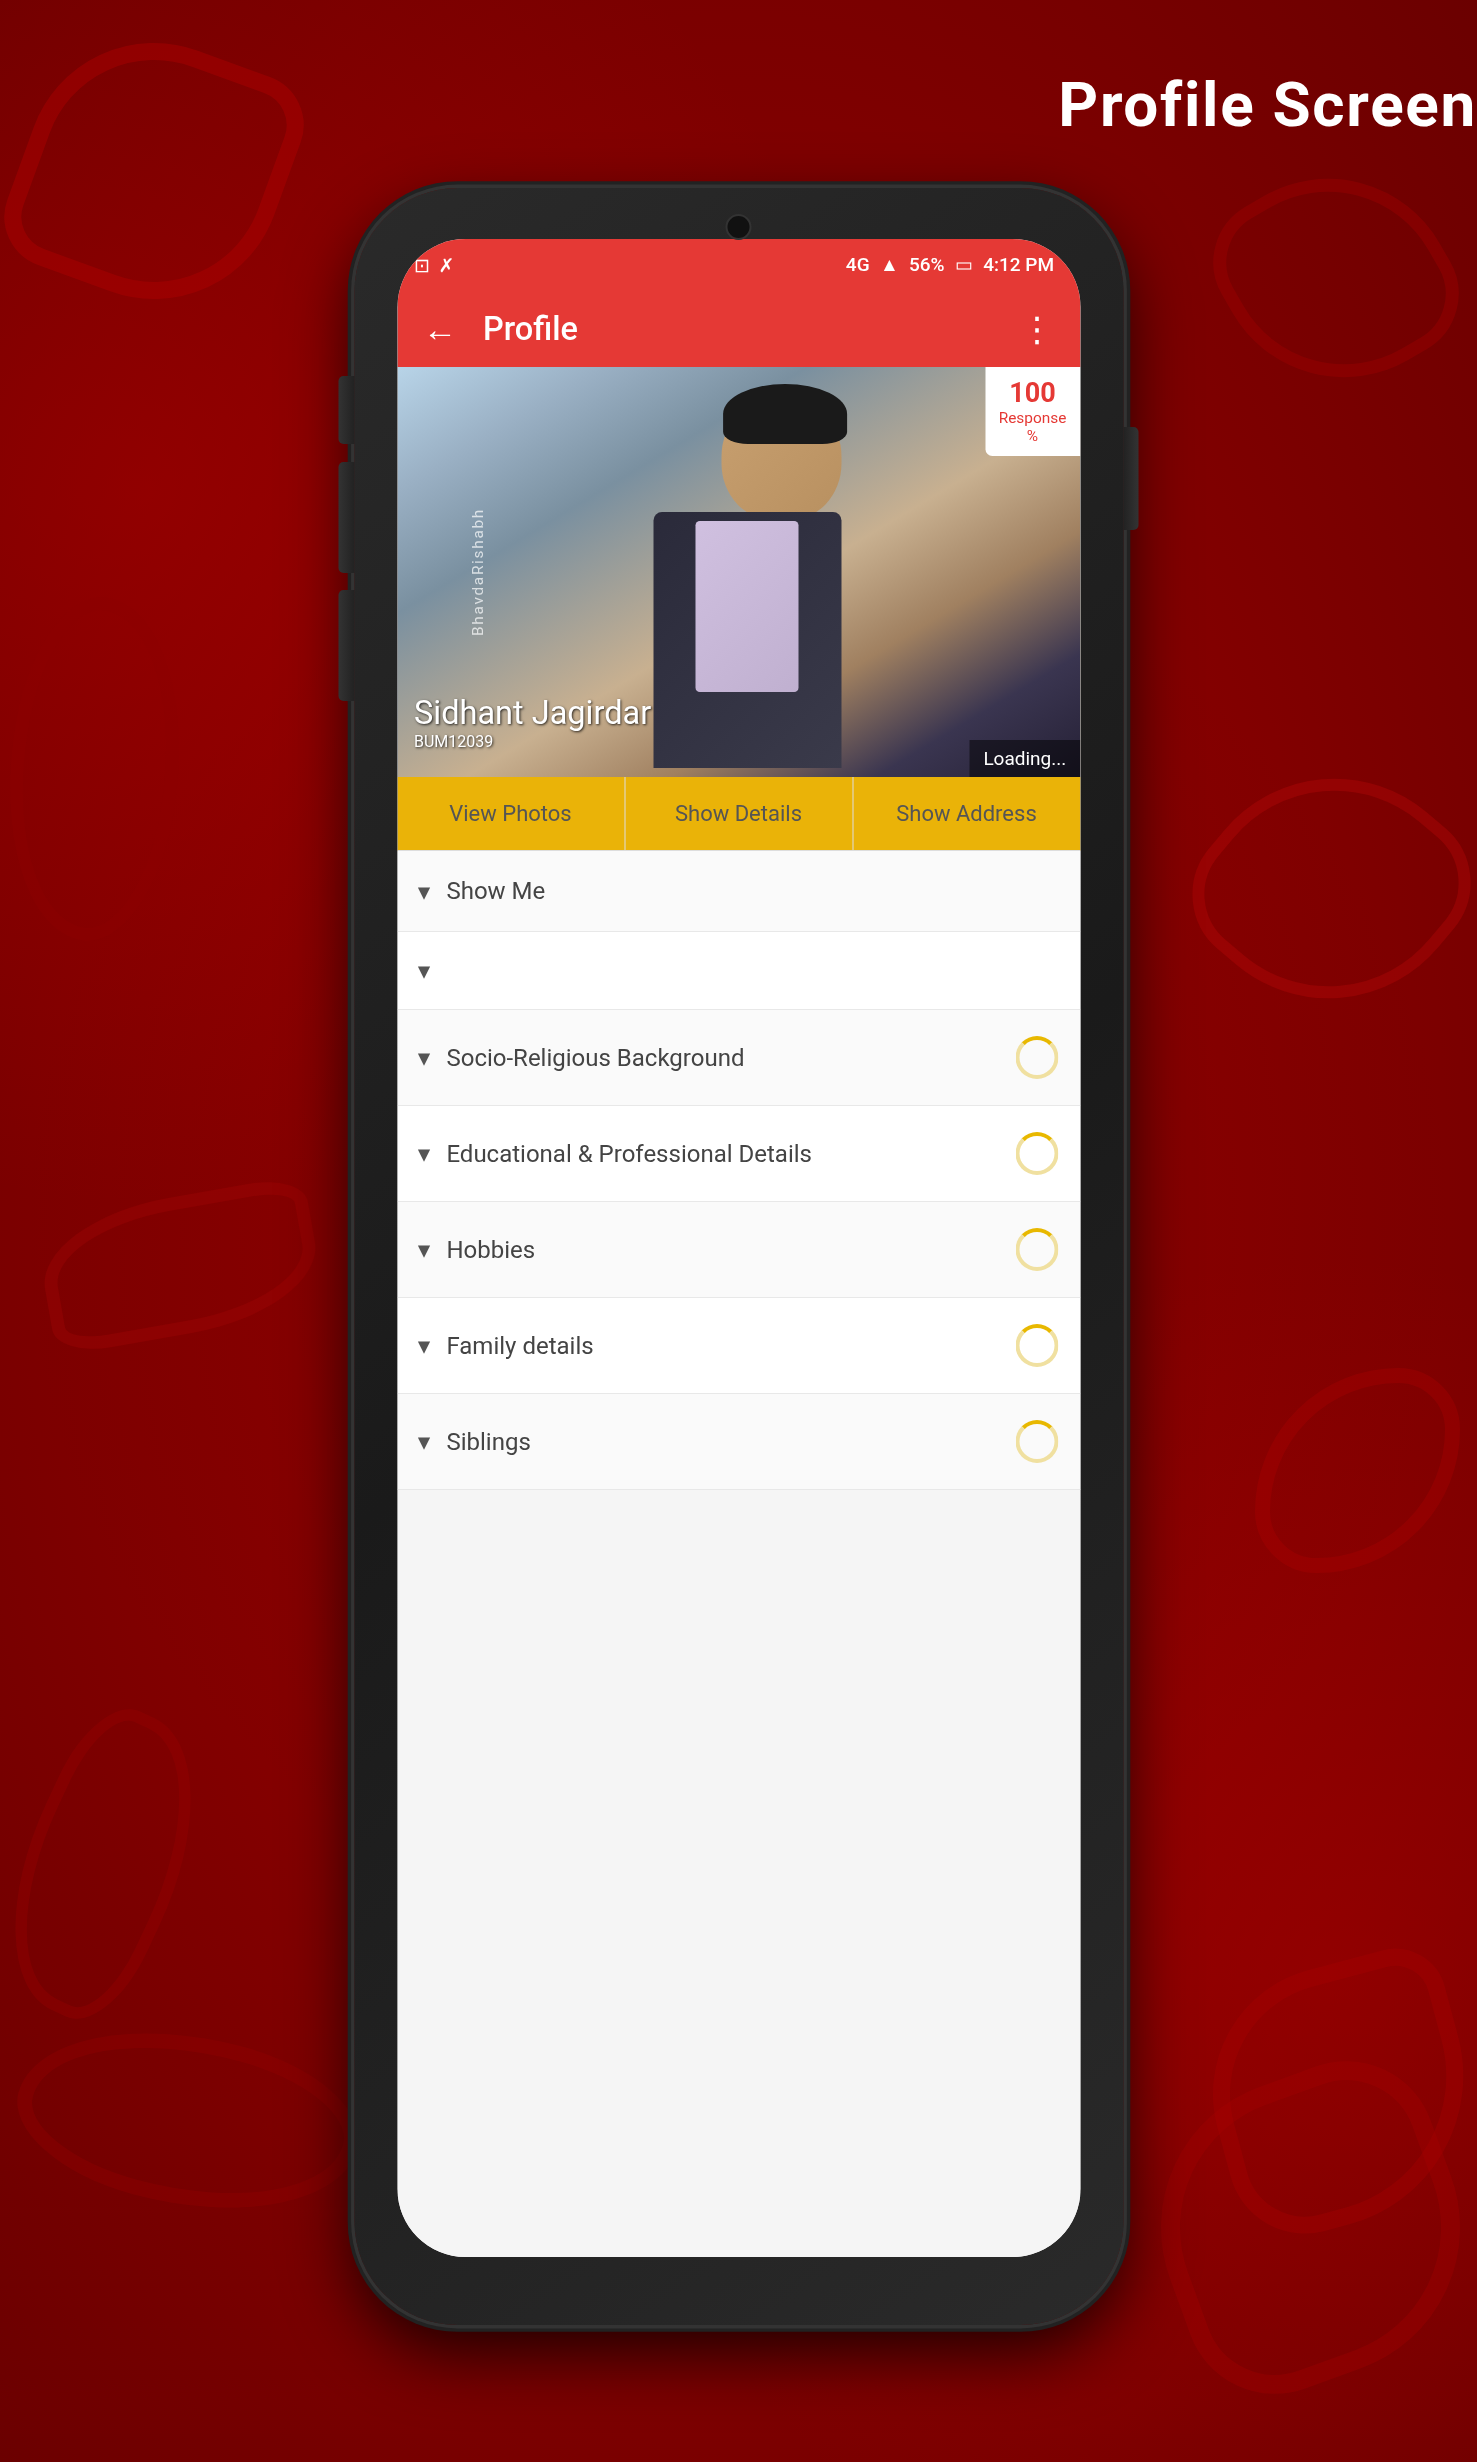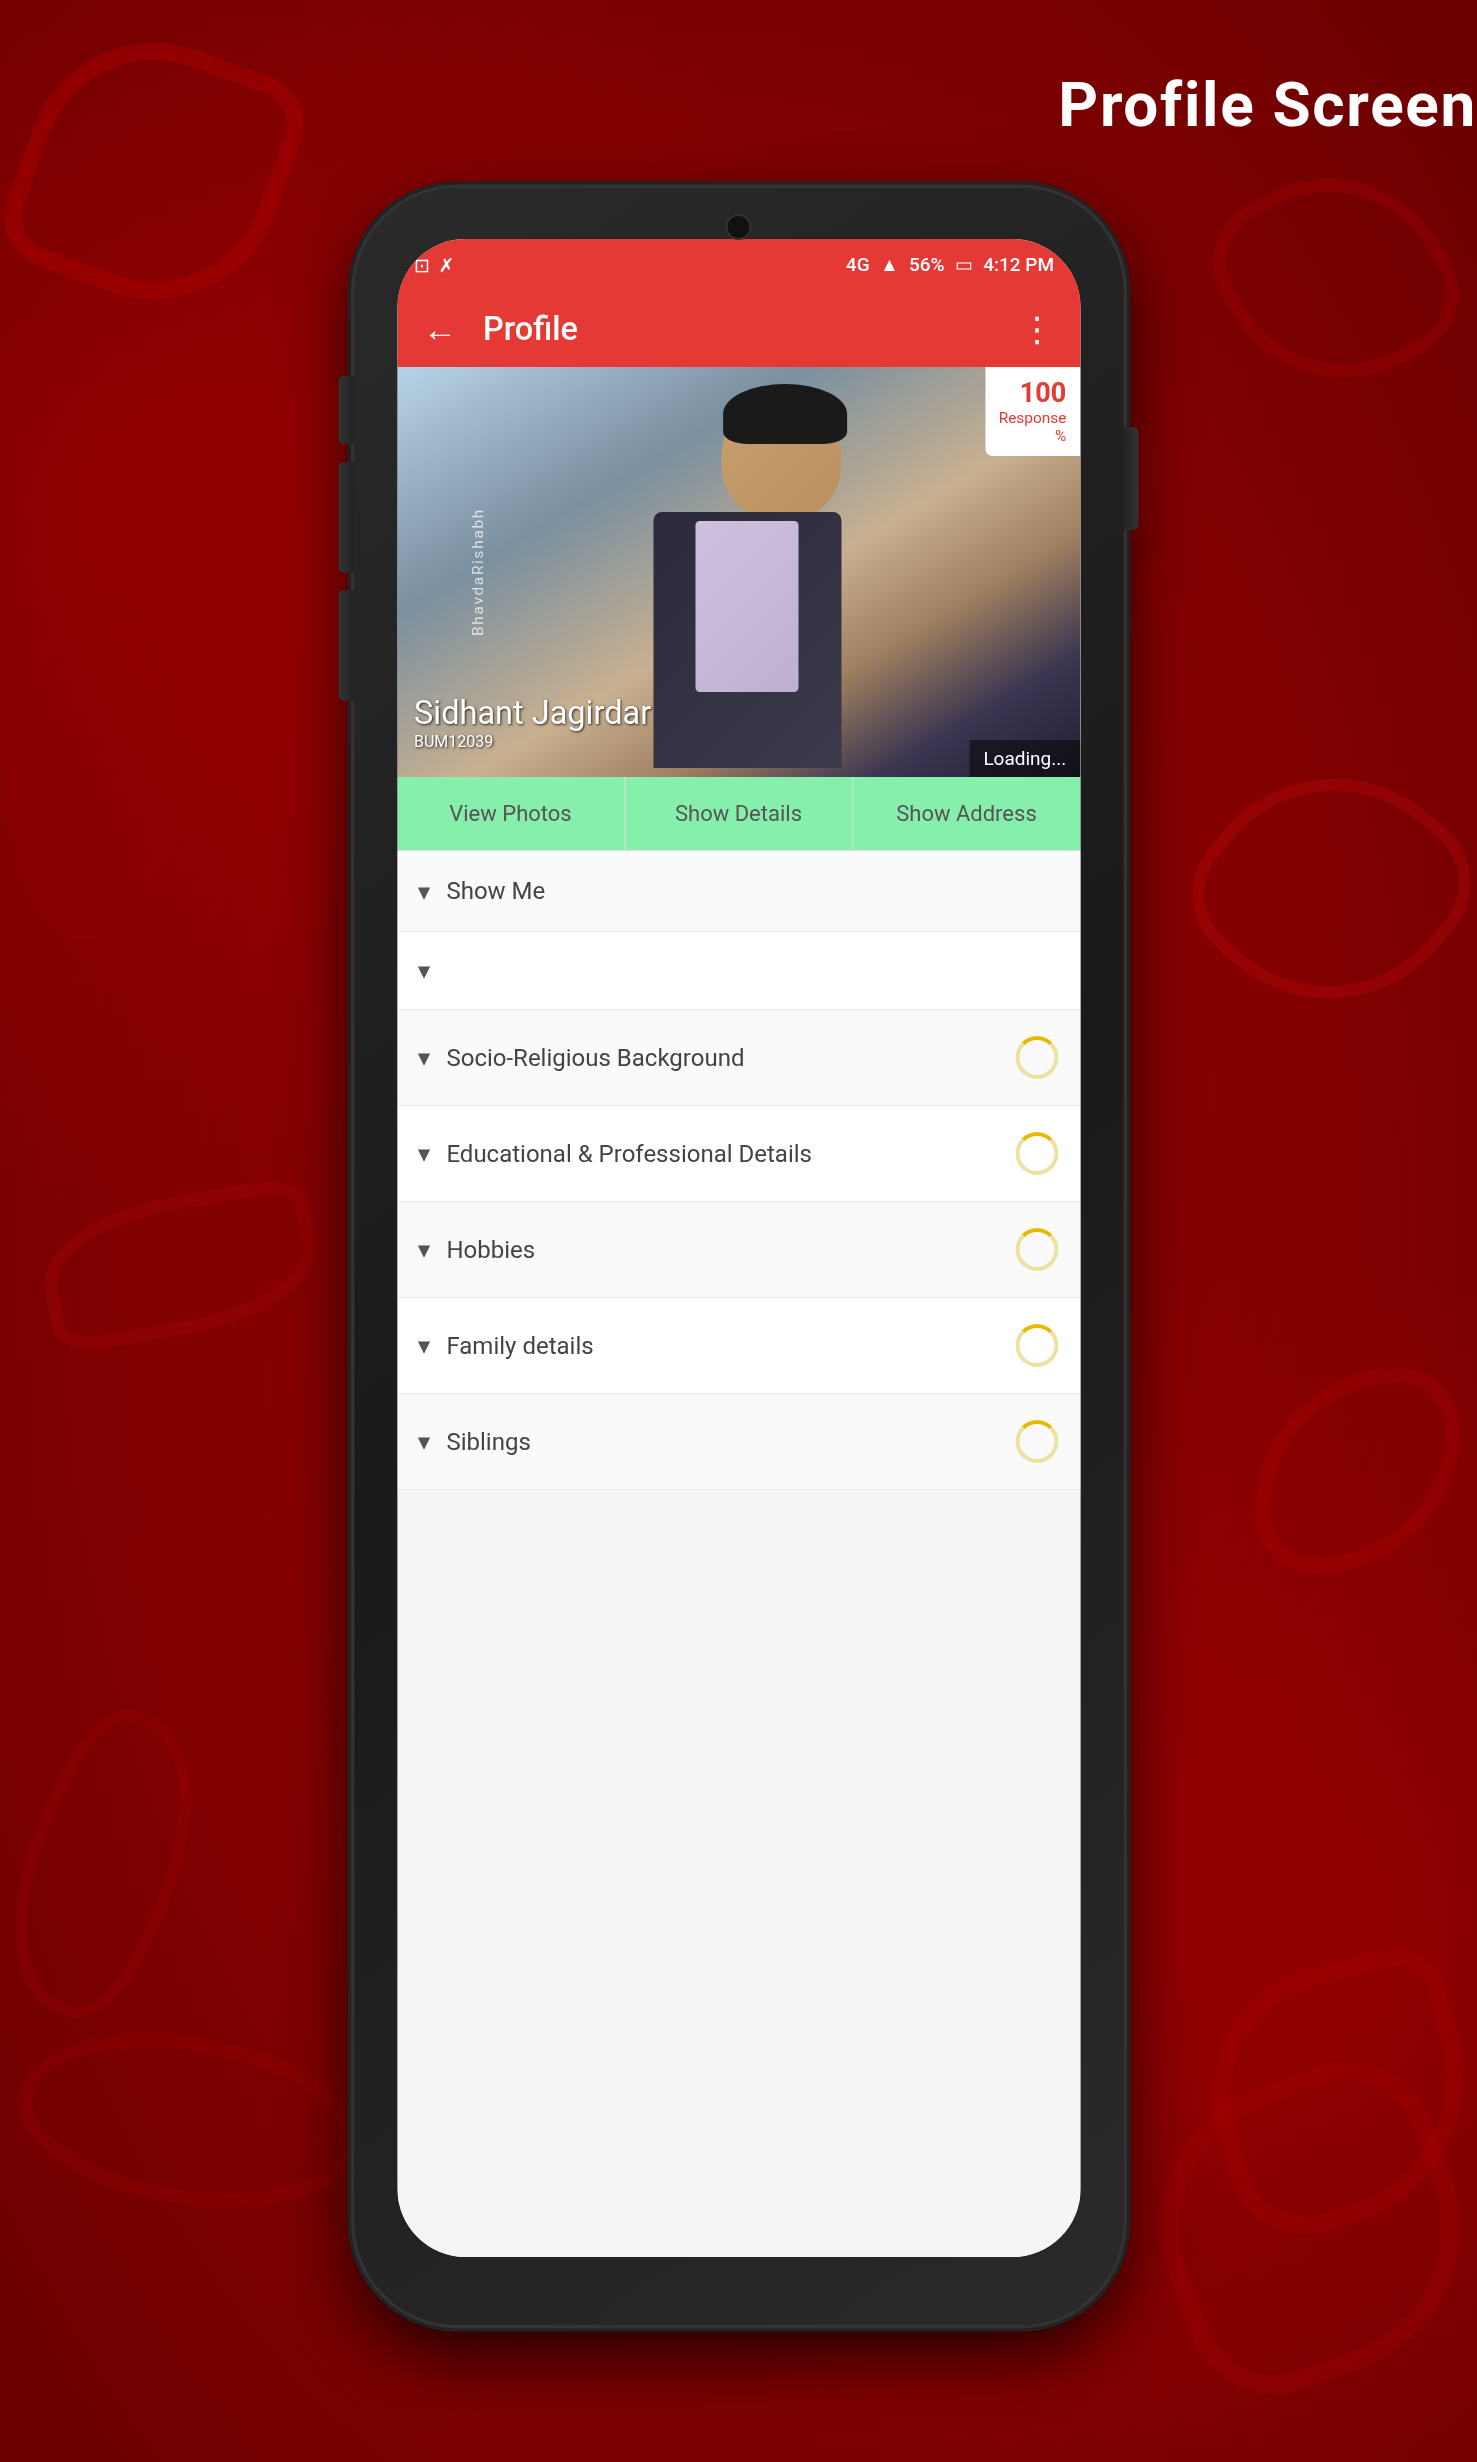--- a/index.html
+++ b/index.html
@@ -179,21 +179,21 @@
       white-space: nowrap;
     }
 
     
     .response-badge {
       position: absolute;
       top: 0;
       right: 0;
       background: white;
       padding: 10.3px 13.7px;
-      text-align: right;
+      text-align: center;
       min-width: 94px;
       border-bottom-left-radius: 6.8px;
     }
 
     .response-number {
       color: #e53935;
       font-size: 27px;
       font-weight: bold;
     }
 
@@ -229,21 +229,21 @@
 
     .profile-id {
       color: white;
       font-size: 16px;
       text-shadow: 0.9px 0.9px 2.6px rgba(0,0,0,0.8);
     }
 
     
     .action-buttons {
       display: flex;
-      background: #86efac;
+      background: #eab308;
       border-bottom: 0.9px solid #ddd;
     }
 
     .action-btn {
       flex: 1;
       padding: 24px 8.5px;
       text-align: center;
       font-size: 22px;
       color: #555;
       cursor: pointer;

